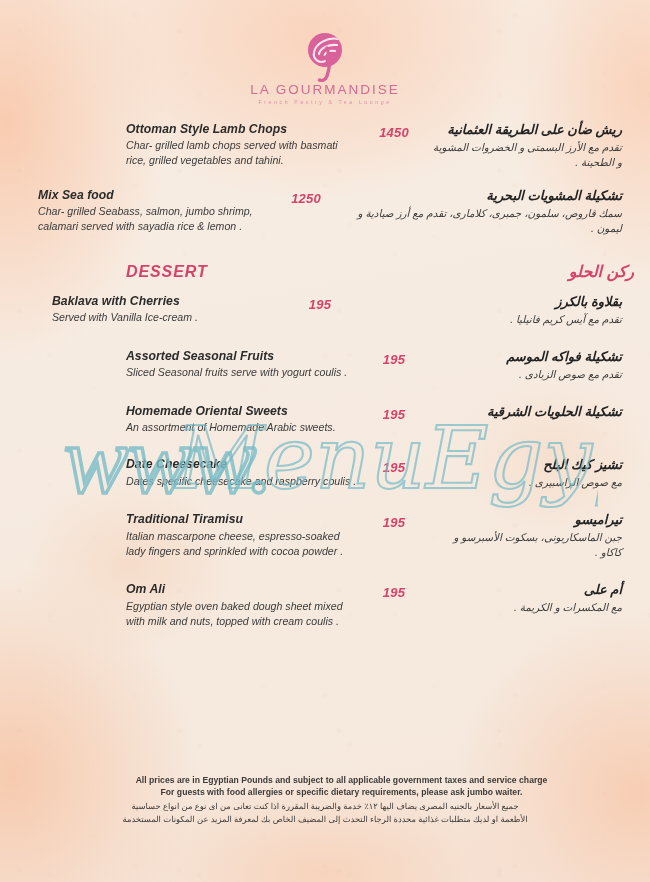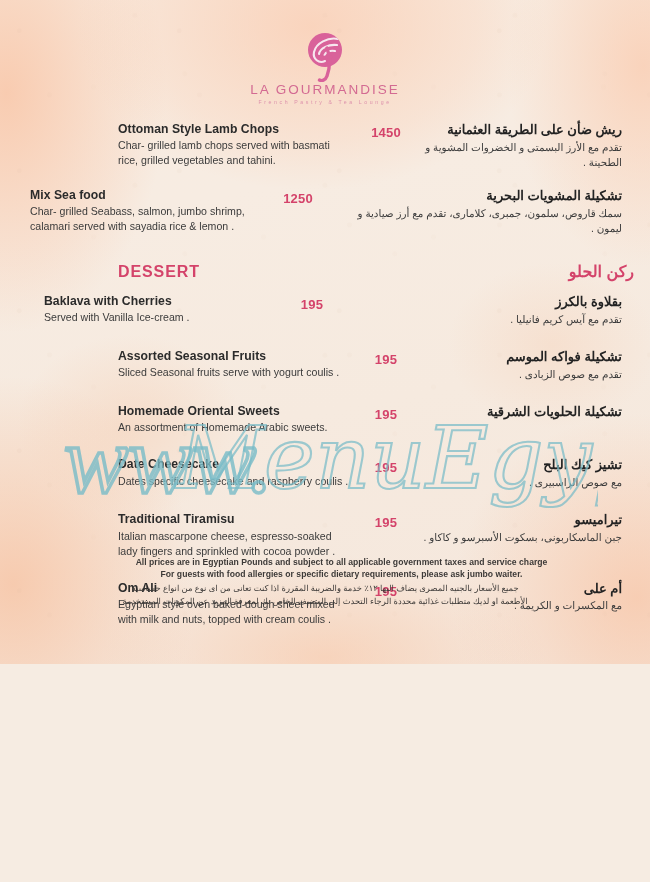--- a/index.html
+++ b/index.html
@@ -10,21 +10,21 @@
     width: 650px;
     height: 882px;
     font-family: "Liberation Sans", sans-serif;
     background: #f6ece2;
     overflow: hidden;
   }
 
   #page {
     position: relative;
     width: 650px;
-    height: 664px;
+    height: 882px;
     overflow: hidden;
     background:
       radial-gradient(ellipse 300px 210px at 48% 4%, rgba(250,206,180,0.80) 0%, rgba(250,206,180,0.30) 55%, rgba(250,206,180,0) 78%),
       radial-gradient(ellipse 200px 300px at 1% 14%, rgba(249,198,168,0.85) 0%, rgba(249,198,168,0.25) 58%, rgba(249,198,168,0) 80%),
       radial-gradient(ellipse 170px 250px at 99% 10%, rgba(250,205,178,0.80) 0%, rgba(250,205,178,0.22) 58%, rgba(250,205,178,0) 80%),
       radial-gradient(ellipse 230px 260px at 2% 88%, rgba(247,195,163,0.80) 0%, rgba(247,195,163,0.25) 55%, rgba(247,195,163,0) 80%),
       radial-gradient(ellipse 230px 230px at 98% 90%, rgba(248,198,168,0.78) 0%, rgba(248,198,168,0.22) 56%, rgba(248,198,168,0) 80%),
       radial-gradient(ellipse 260px 120px at 50% 99%, rgba(248,203,174,0.70) 0%, rgba(248,203,174,0.20) 60%, rgba(248,203,174,0) 85%),
       radial-gradient(ellipse 150px 120px at 20% 64%, rgba(246,200,170,0.40) 0%, rgba(246,200,170,0) 75%),
       radial-gradient(ellipse 140px 110px at 85% 52%, rgba(246,200,170,0.30) 0%, rgba(246,200,170,0) 75%),
@@ -97,23 +97,24 @@
     font-family: "Liberation Serif", serif;
     font-style: italic;
     stroke-width: 3.6;
     opacity: 0.80;
   }
 
   
   #menu {
     position: absolute;
     top: 122px;
-    left: 4px;
+    left: 12px;
     right: 0;
     z-index: 3;
+    font-style: italic;
   }
 
   .item {
     position: relative;
     display: block;
     padding: 0 28px 0 114px;
     margin-bottom: 18px;
   }
   .item-inner {
     display: flex;

